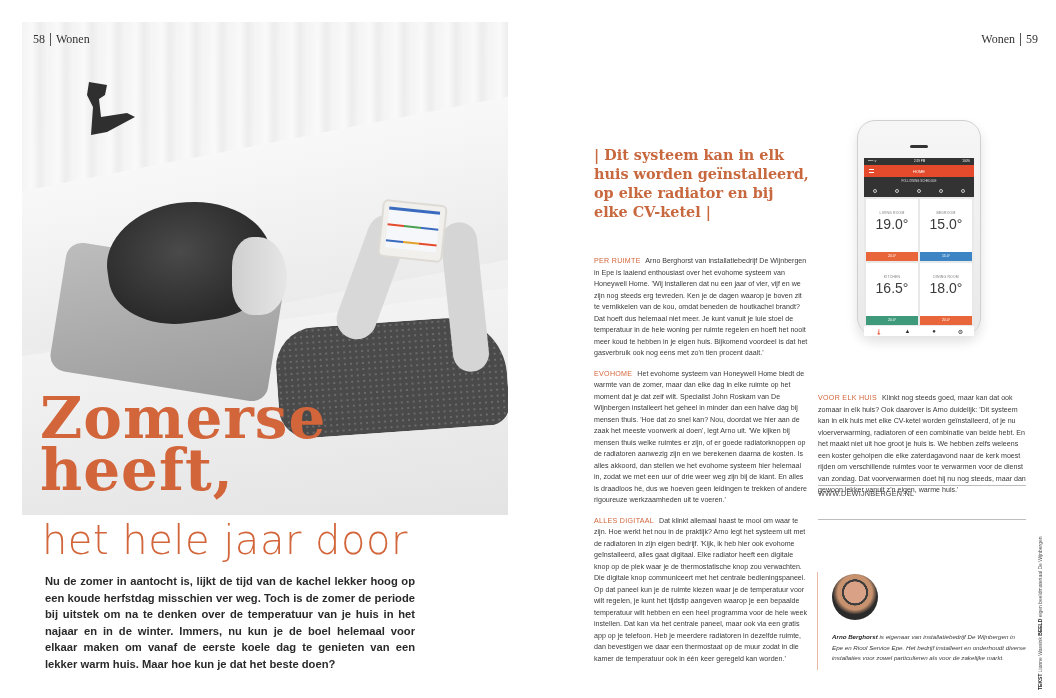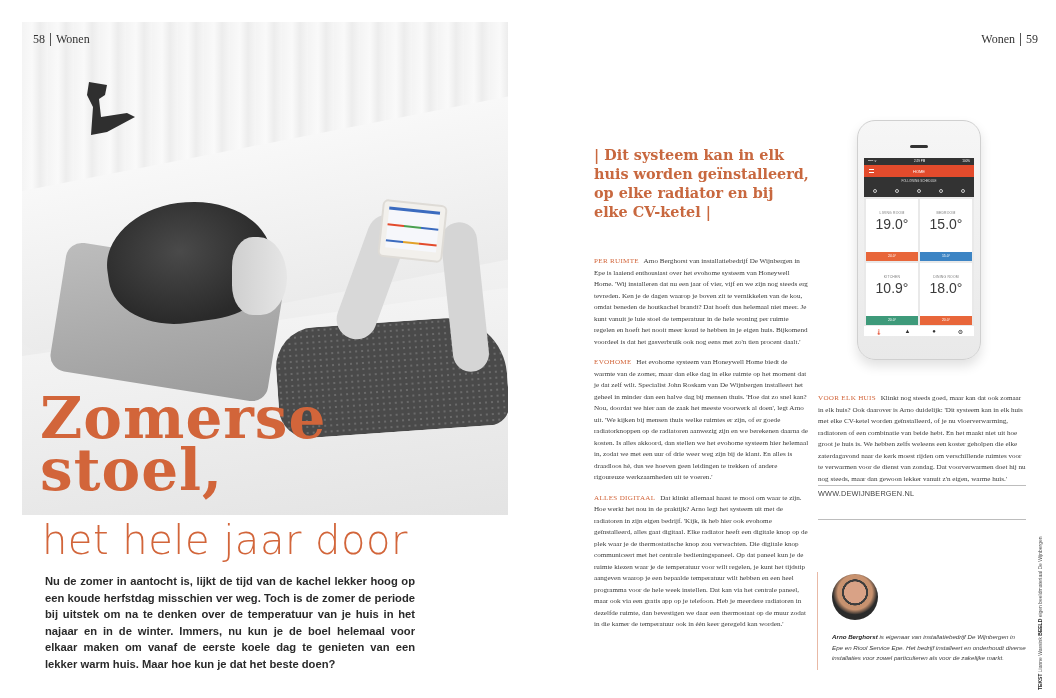--- a/index.html
+++ b/index.html
@@ -43,40 +43,40 @@
     font-size: 58px; line-height: 52px; color: #d2653a; letter-spacing: 1px; }
   .title-sub { position: absolute; left: 42px; top: 518px; font-family: "DejaVu Sans", sans-serif; font-weight: 200;
     font-size: 40px; line-height: 44px; color: #d2653a; letter-spacing: 0.5px; }
 
   .intro { position: absolute; left: 45px; top: 573px; width: 370px; font-family: "Liberation Sans", sans-serif; font-weight: bold;
     font-size: 11.2px; line-height: 16.5px; color: #2a2a2a; text-align: justify; }
 
   .pullquote { position: absolute; left: 594px; top: 145px; width: 215px; font-family: "DejaVu Serif", serif; font-weight: bold;
     font-size: 14.4px; line-height: 19px; color: #c8683f; }
 
-  .col { position: absolute; font-size: 7.1px; line-height: 11.5px; color: #3a3a3a; font-family: Liberation Serif, serif; }
+  .col { position: absolute; font-size: 7.1px; line-height: 11.5px; color: #3a3a3a; font-family: Liberation Sans, sans-serif; }
   .col .lead { color: #d2653a; text-transform: uppercase; letter-spacing: 0.3px; margin-right: 3px; }
   .col p { margin-bottom: 9px; }
   .col-mid { left: 594px; top: 256px; width: 215px; }
   .col-right { left: 818px; top: 374px; width: 208px; margin-top: 19px; }
 
   .url { position: absolute; left: 818px; top: 485px; width: 208px; border-top: 1px solid #bdbdbd; border-bottom: 1px solid #bdbdbd;
     padding: 3px 0 21px; font-size: 7.3px; color: #444; letter-spacing: 0.2px; }
 
   .profile { position: absolute; left: 817px; top: 572px; width: 210px; height: 98px; border-left: 1px solid #e8b9a6; padding-left: 12px; }
   .avatar { position: absolute; left: 14px; top: 2px; width: 46px; height: 46px; border-radius: 50%;
     background: radial-gradient(circle at 50% 40%, #d9a286 0 30%, #3d3d3d 31% 36%, #c8926f 37% 48%, #2b2b2b 62%); overflow: hidden; }
   .profile .bio { position: absolute; left: 14px; top: 60px; width: 195px; font-size: 6.2px; line-height: 10.5px; font-style: italic; color: #3a3a3a; }
   .profile .bio b { font-weight: bold; color: #222; }
 
   .credit { position: absolute; left: 1037px; top: 690px; transform: rotate(-90deg); transform-origin: left top; font-size: 5px; color: #555; white-space: nowrap; }
   .credit b { font-weight: bold; color: #222; }
 
   
-  .phone { position: absolute; left: 857px; top: 120px; width: 124px; height: 240px; border-radius: 18px; background: linear-gradient(180deg, #f6f6f6, #e9e9e9);
+  .phone { position: absolute; left: 857px; top: 120px; width: 124px; height: 216px; border-radius: 18px; background: linear-gradient(180deg, #f6f6f6, #e9e9e9);
     border: 1px solid #d0d0d0; box-shadow: 0 6px 12px rgba(0,0,0,0.12); }
   .phone .speaker { position: absolute; left: 52px; top: 24px; width: 18px; height: 3px; background: #333; border-radius: 2px; }
   .phone .screen { position: absolute; left: 6px; top: 37px; width: 110px; height: 178px; background: #fafafa; overflow: hidden; }
   .scr-status { height: 7px; background: #333; font-size: 3px; color: #fff; display: flex; justify-content: space-between; padding: 1px 4px; }
   .scr-head { height: 12px; background: #e34b2c; color: #fff; font-size: 4px; display: flex; align-items: center; justify-content: center; position: relative; }
   .scr-head .menu { position: absolute; left: 5px; top: 4px; width: 5px; height: 4px; border-top: 1px solid #fff; border-bottom: 1px solid #fff; }
   .scr-sub { height: 8px; background: #333; color: #ddd; font-size: 3px; text-align: center; line-height: 8px; }
   .scr-icons { height: 12px; background: #333; display: flex; justify-content: space-around; align-items: center; }
   .scr-icons span { width: 4px; height: 4px; border: 1px solid #ccc; border-radius: 50%; }
   .tiles { display: grid; grid-template-columns: 1fr 1fr; gap: 2px; padding: 2px; background: #e9e9e9; }
@@ -113,21 +113,21 @@
   </div>
 
   <div class="folio folio-left">
     <span>58</span>
     <span class="bar"></span>
     <span class="section">Wonen</span>
   </div>
 
   <div class="title-big">
     <div>Zomerse</div>
-    <div>stoel,</div>
+    <div>heeft,</div>
   </div>
   <div class="title-sub">het hele jaar door</div>
 
   <div class="intro">Nu de zomer in aantocht is, lijkt de tijd van de kachel lekker hoog op een koude herfstdag misschien ver weg. Toch is de zomer de periode bij uitstek om na te denken over de temperatuur van je huis in het najaar en in de winter. Immers, nu kun je de boel helemaal voor elkaar maken om vanaf de eerste koele dag te genieten van een lekker warm huis. Maar hoe kun je dat het beste doen?</div>
 
   <div class="folio folio-right">
     <span class="section">Wonen</span>
     <span class="bar"></span>
     <span>59</span>
   </div>
@@ -175,21 +175,21 @@
           <div class="temp">19.0°</div>
           <div class="set" style="background:#e8663a">24.0°</div>
         </div>
         <div class="tile">
           <div class="room">BEDROOM</div>
           <div class="temp">15.0°</div>
           <div class="set" style="background:#3c84c4">15.0°</div>
         </div>
         <div class="tile">
           <div class="room">KITCHEN</div>
-          <div class="temp">10.9°</div>
+          <div class="temp">16.5°</div>
           <div class="set" style="background:#3e9a7a">20.0°</div>
         </div>
         <div class="tile">
           <div class="room">DINING ROOM</div>
           <div class="temp">18.0°</div>
           <div class="set" style="background:#e8663a">20.0°</div>
         </div>
       </div>
       <div class="scr-nav">
         <span style="color:#e34b2c">🌡</span>

